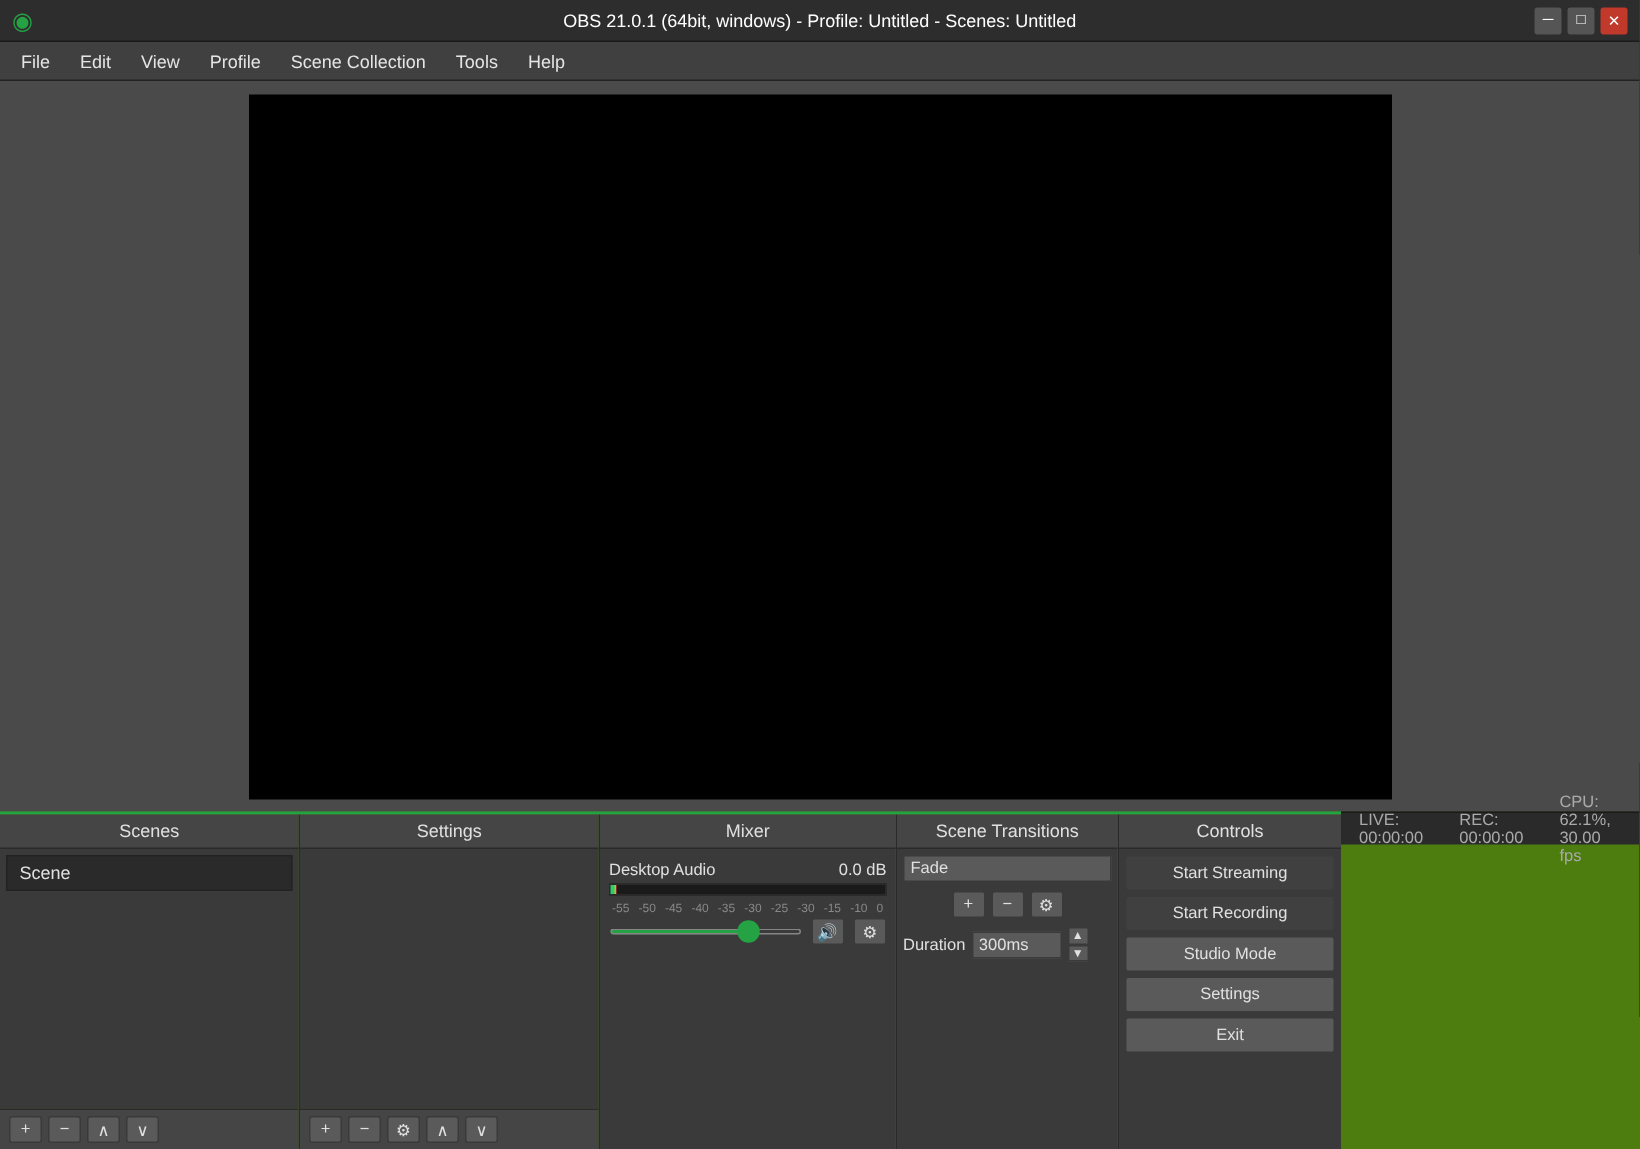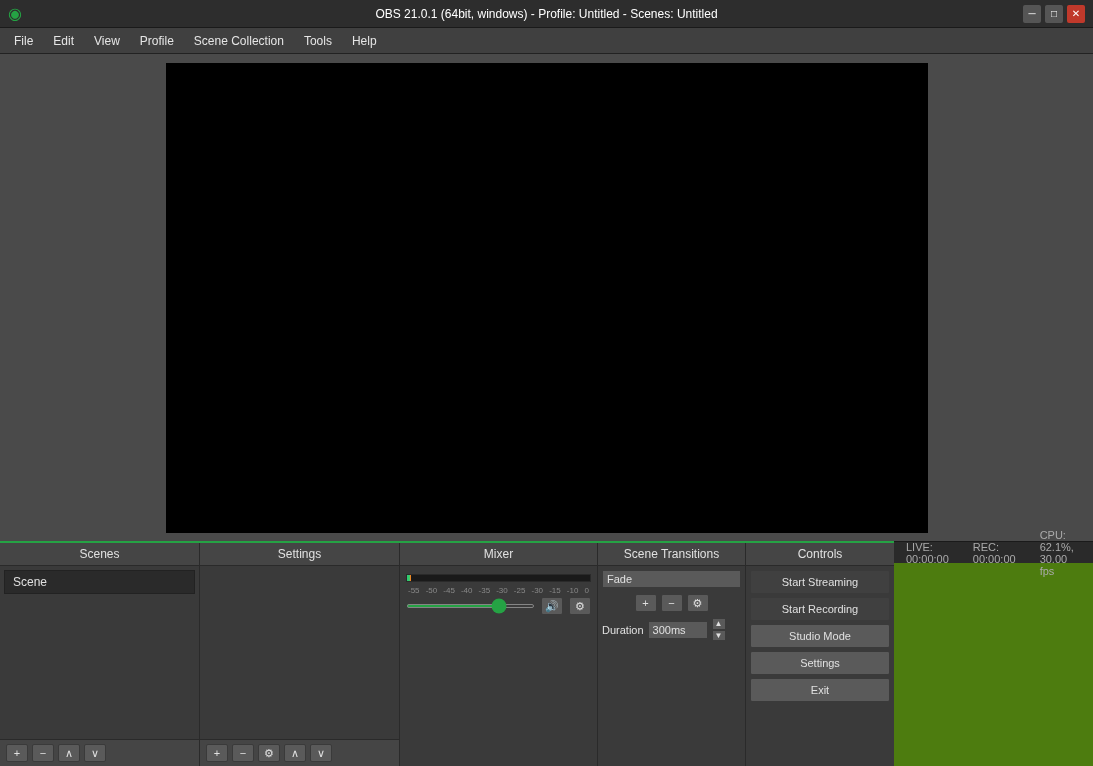--- a/index.html
+++ b/index.html
@@ -362,20 +362,24 @@
         <button class="tb-btn">⚙</button>
         <button class="tb-btn">∧</button>
         <button class="tb-btn">∨</button>
       </div>
     </div>
 
     <div class="panel" id="panel-mixer">
       <div class="panel-header">Mixer</div>
       <div class="panel-content">
         <div class="mixer-channel">
+          <div class="mixer-channel-top">
+            <span class="channel-name">Desktop Audio</span>
+            <span class="channel-db">0.0 dB</span>
+          </div>
           <div class="meter-container">
             <div class="meter-bar"></div>
           </div>
           <div class="meter-scale">
             <span>-55</span>
             <span>-50</span>
             <span>-45</span>
             <span>-40</span>
             <span>-35</span>
             <span>-30</span>

